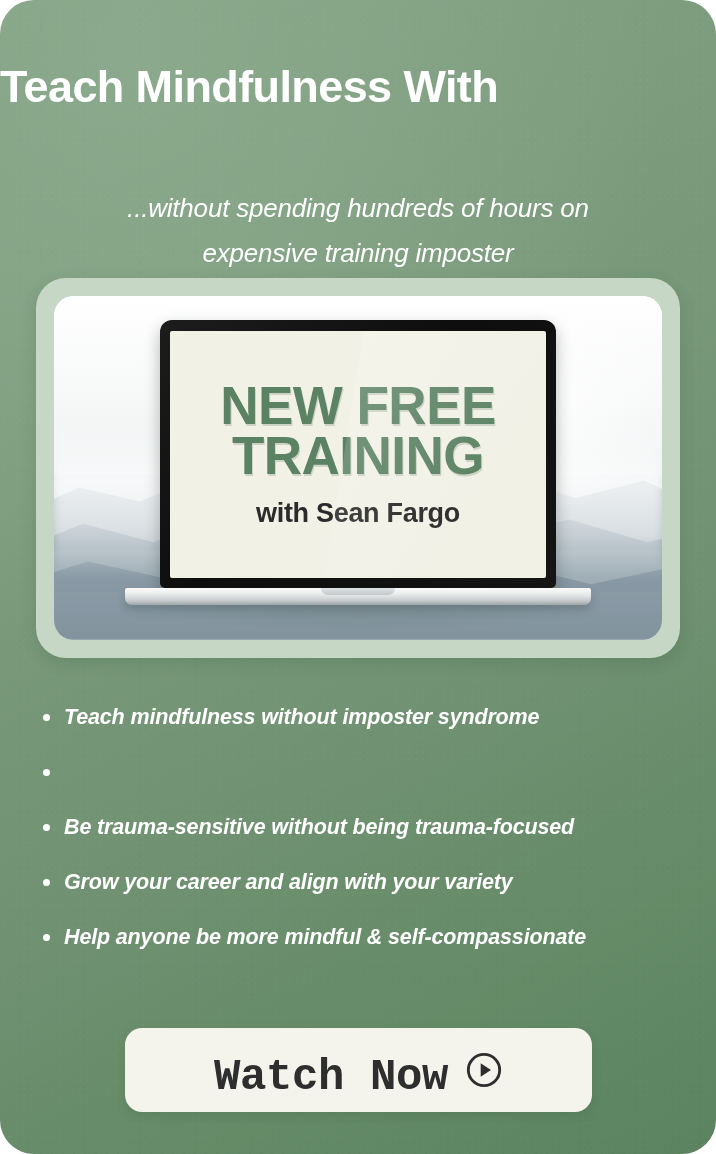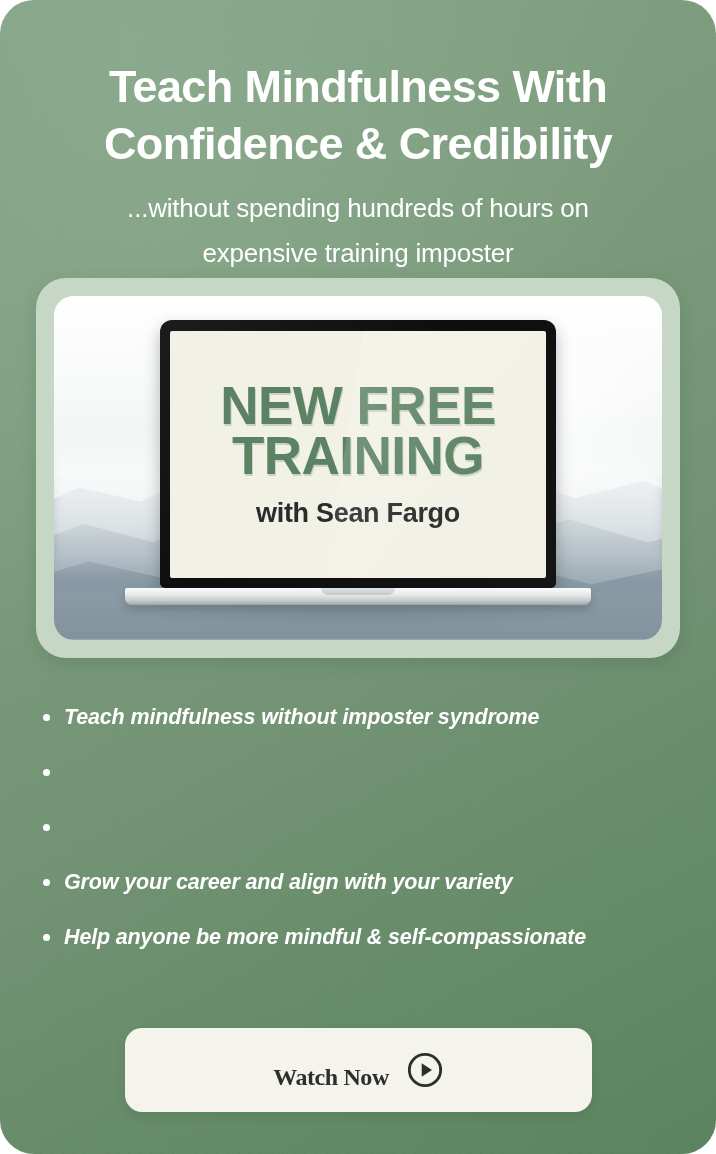--- a/index.html
+++ b/index.html
@@ -39,40 +39,41 @@
     background-position: 0 0, 3px 4px;
     opacity: .55;
   }
 
   
   .headline {
     position: absolute;
     left: 0;
     top: 28px;
     width: 716px;
-    text-align: center;
+    text-align: left;
     color: #ffffff;
     font-size: 45px;
     line-height: 57px;
     font-weight: 700;
     letter-spacing: -0.6px;
     z-index: 3;
   }
   .headline .hl-line { display: block; white-space: nowrap; }
 
   
   .subhead {
     position: absolute;
     left: 0;
     top: 160px;
     width: 716px;
     text-align: center;
     color: #ffffff;
     font-size: 26px;
     line-height: 45px;
+    font-style: italic;
     font-weight: 500;
     letter-spacing: -0.2px;
     z-index: 3;
   }
   .subhead .sh-line { display: block; }
 
   
   .hero-card {
     position: absolute;
     left: 36px;
@@ -279,41 +280,40 @@
     align-items: center;
     justify-content: center;
     gap: 17px;
     cursor: pointer;
     z-index: 3;
     box-shadow: 0 4px 10px rgba(40,70,45,0.14);
     padding: 0;
   }
   .cta-label {
     color: #2e2e2e;
-    font-size: 24px;
+    font-size: 44px;
     font-weight: 700;
     letter-spacing: -0.4px;
-    font-family: Liberation Serif, serif;
+    font-family: Liberation Mono, monospace;
     margin-top: 14px;
   }
   .cta-play {
     width: 38px;
     height: 38px;
     flex: 0 0 38px;
     display: block;
   }
 </style>
 </head>
 <body>
 
 <div class="promo">
 
   <h1 class="headline">
     <span class="hl-line">Teach Mindfulness With</span>
-    <span class="hl-line">Confidence &amp; Credibility</span>
   </h1>
 
   <p class="subhead">
     <span class="sh-line">...without spending hundreds of hours on</span>
     <span class="sh-line">expensive training imposter</span>
   </p>
 
   <div class="hero-card">
     <div class="hero-inner">
       <div class="scene">
@@ -347,20 +347,21 @@
   <ul class="benefits">
     <li class="benefit-item">
       <span class="dot"></span>
       <span>Teach mindfulness without imposter syndrome</span>
     </li>
     <li class="benefit-item">
       <span class="dot"></span>
     </li>
     <li class="benefit-item">
       <span class="dot"></span>
+      <span>Be trauma-sensitive without being trauma-focused</span>
     </li>
     <li class="benefit-item">
       <span class="dot"></span>
       <span>Grow your career and align with your variety</span>
     </li>
     <li class="benefit-item">
       <span class="dot"></span>
       <span>Help anyone be more mindful &amp; self-compassionate</span>
     </li>
   </ul>

